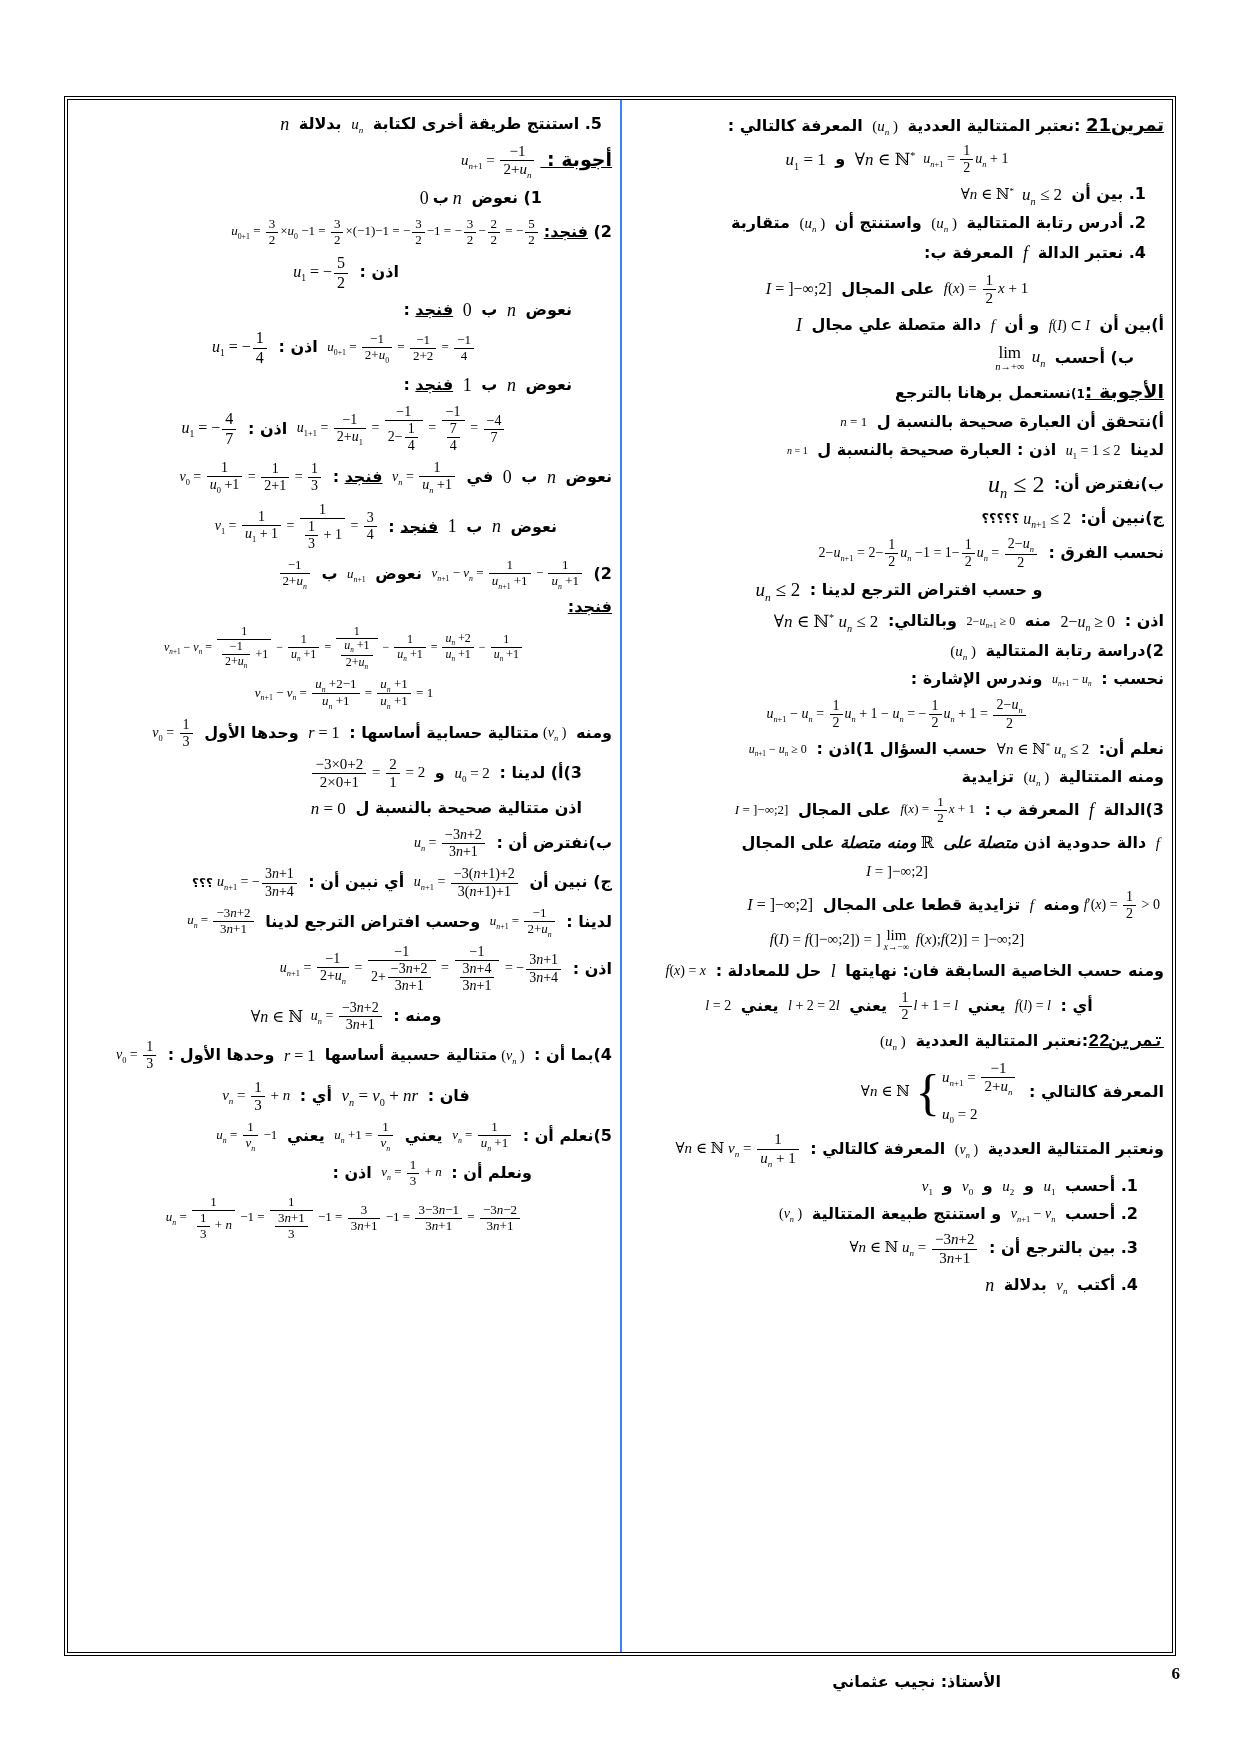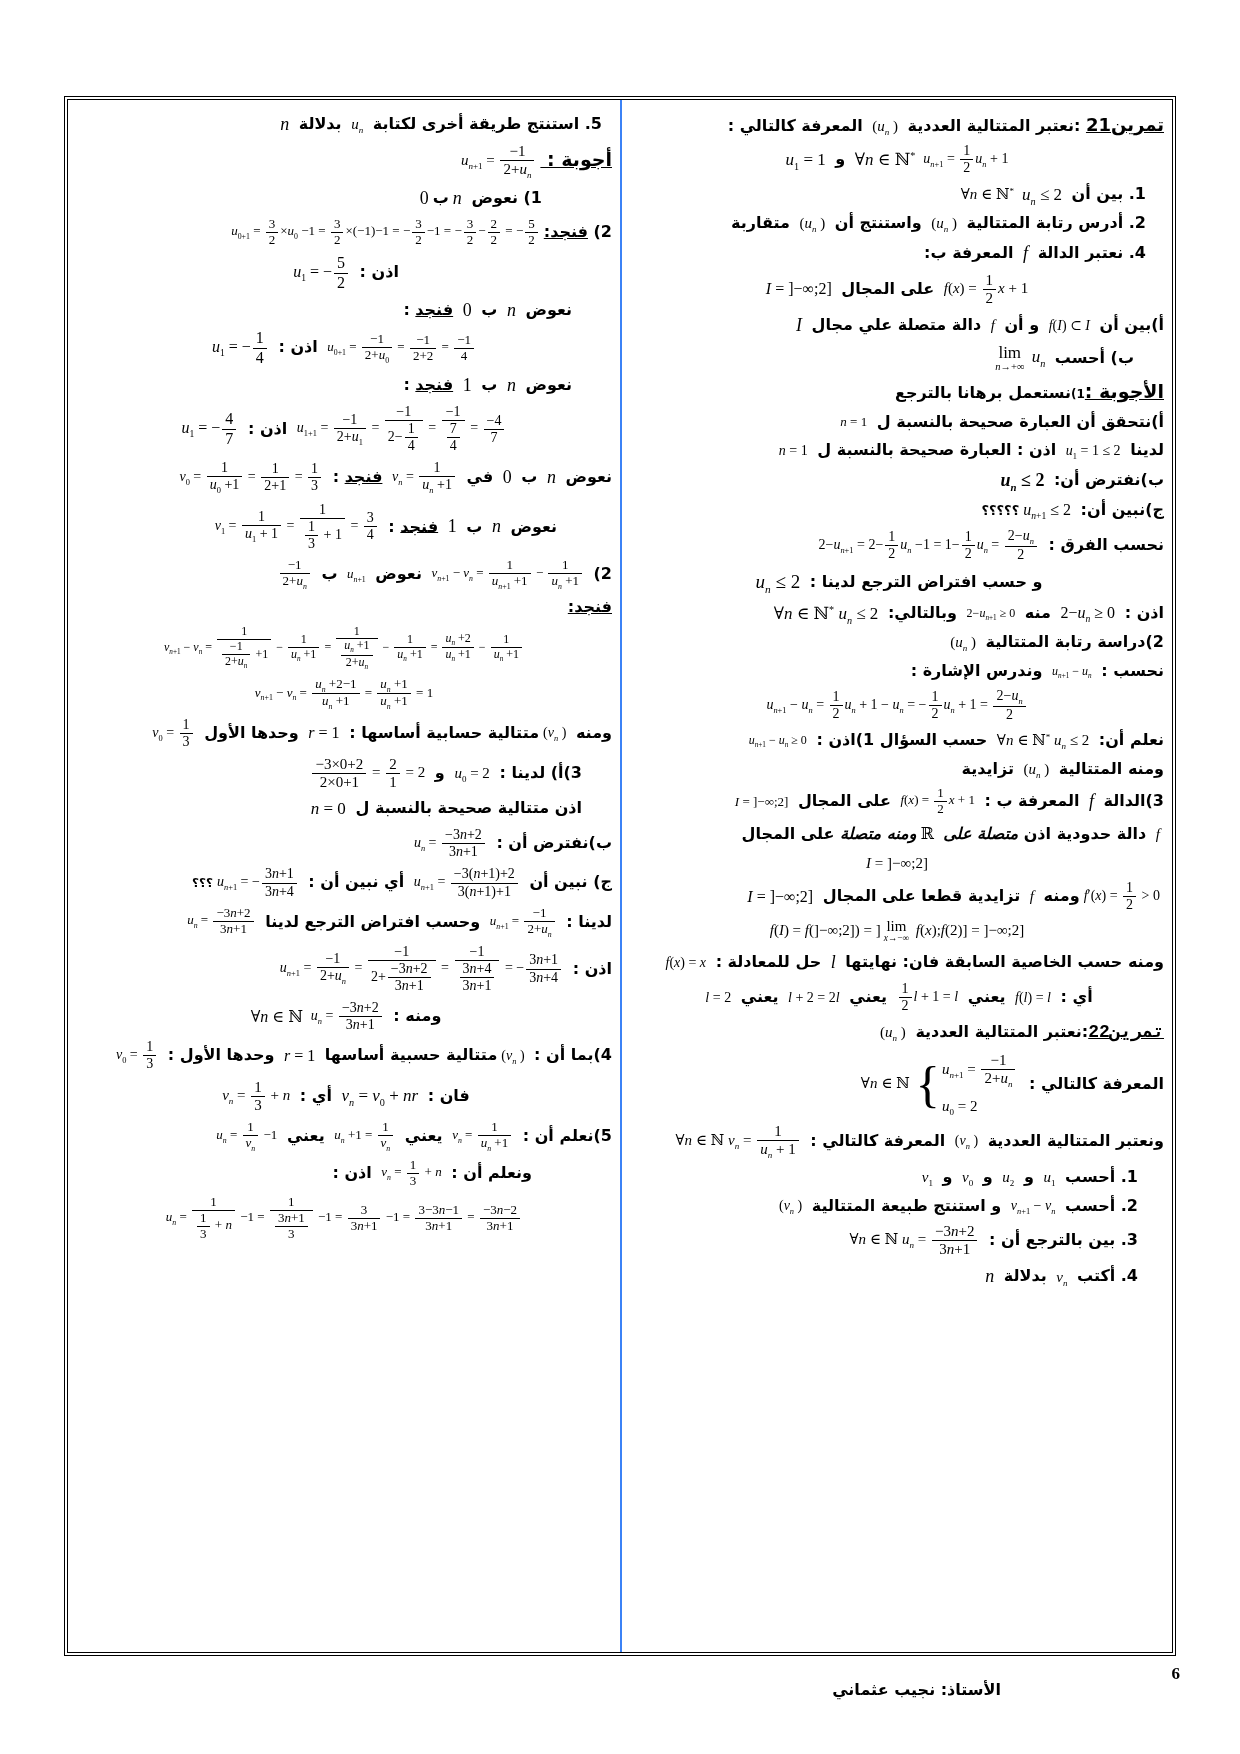--- a/index.html
+++ b/index.html
@@ -25,42 +25,42 @@
   .de{display:block;padding:0 3px;}
   .math sub{font-size:0.6em;vertical-align:-0.45em;line-height:1;}
   .math sup{font-size:0.6em;vertical-align:0.55em;line-height:1;}
   .un{display:inline-block;text-align:center;vertical-align:middle;line-height:1;margin:0 3px;}
   .ua{display:block;line-height:1;}
   .ub{display:block;font-size:0.62em;line-height:1.05;}
   .cs{display:inline-flex;align-items:center;vertical-align:middle;margin:0 2px;}
   .cb{font-size:3.4em;font-weight:200;line-height:0.95;margin-right:2px;}
   .cr{display:inline-flex;flex-direction:column;row-gap:7px;text-align:left;}
   .footer{position:absolute;left:64px;top:1664px;width:1112px;height:32px;direction:rtl;}
-  .teacher{position:absolute;right:175px;top:16px;font-weight:bold;font-size:16px;}
+  .teacher{position:absolute;right:175px;top:8px;font-weight:bold;font-size:16px;}
   .pagenum{position:absolute;right:-4px;top:0;font-weight:bold;font-size:17px;
            font-family:"Liberation Serif",serif;direction:ltr;}
 </style>
 </head>
 <body>
 
 <div class="page">
   <div class="frame">
     <div class="col col-right" id="col-right">
         <div class="line ar"><span class="txt bold uline" style="font-size: 18px;">تمرين21</span><span class="txt"> :نعتبر المتتالية العددية </span><span class="math" style="font-size: 15px;"><span>(</span><i>u</i><sub><i>n</i></sub><span> )</span></span><span class="txt"> المعرفة كالتالي :</span></div>
         <div class="line ac"><span class="math" style="font-size: 14px;"><i>u</i><sub><i>n</i><span>+1</span></sub><span> = </span><span class="fr"><span class="nu"><span>1</span></span><span class="de"><span>2</span></span></span><i>u</i><sub><i>n</i></sub><span> + 1</span></span><span class="math" style="font-size: 17px;"><span>∀</span><i>n</i><span> ∈ ℕ</span><sup><span>*</span></sup></span><span class="txt">  و  </span><span class="math" style="font-size: 17px;"><i>u</i><sub><span>1</span></sub><span> = 1</span></span></div>
         <div class="line ar" style="padding-left: 0px; padding-right: 18px;"><span class="txt">1. بين أن </span><span class="math" style="font-size: 17px;"><i>u</i><sub><i>n</i></sub><span> ≤ 2</span></span><span class="math" style="font-size: 15px;"><span>∀</span><i>n</i><span> ∈ ℕ</span><sup><span>*</span></sup></span></div>
         <div class="line ar" style="padding-left: 0px; padding-right: 18px;"><span class="txt">2. أدرس رتابة المتتالية </span><span class="math" style="font-size: 15px;"><span>(</span><i>u</i><sub><i>n</i></sub><span> )</span></span><span class="txt"> واستنتج أن </span><span class="math" style="font-size: 15px;"><span>(</span><i>u</i><sub><i>n</i></sub><span> )</span></span><span class="txt"> متقاربة</span></div>
         <div class="line ar" style="padding-left: 0px; padding-right: 18px;"><span class="txt">4. نعتبر الدالة </span><span class="math"><i>f</i></span><span class="txt"> المعرفة ب:</span></div>
         <div class="line ac"><span class="math" style="font-size: 15px;"><i>f</i><span>(</span><i>x</i><span>) = </span><span class="fr"><span class="nu"><span>1</span></span><span class="de"><span>2</span></span></span><i>x</i><span> + 1</span></span><span class="txt"> على المجال </span><span class="math" style="font-size: 16px;"><i>I</i><span> = ]−∞;2]</span></span></div>
         <div class="line ar"><span class="txt">أ)بين أن </span><span class="math" style="font-size: 14px;"><i>f</i><span>(</span><i>I</i><span>) ⊂ </span><i>I</i></span><span class="txt"> و أن </span><span class="math" style="font-size: 15px;"><i>f</i></span><span class="txt"> دالة متصلة علي مجال </span><span class="math"><i>I</i></span></div>
         <div class="line ar" style="padding-left: 0px; padding-right: 30px;"><span class="txt">ب) أحسب </span><span class="math" style="font-size: 17px;"><span class="un"><span class="ua">lim</span><span class="ub"><i>n</i><span>→+∞</span></span></span><span> </span><i>u</i><sub><i>n</i></sub></span></div>
         <div class="line ar"><span class="txt bold uline" style="font-size: 19px;">الأجوبة :</span><span class="txt" style="font-size: 12px;">1)</span><span class="txt">نستعمل برهانا بالترجع</span></div>
         <div class="line ar"><span class="txt">أ)نتحقق أن العبارة صحيحة بالنسبة ل </span><span class="math" style="font-size: 13px;"><i>n</i><span> = 1</span></span></div>
-        <div class="line ar"><span class="txt">لدينا </span><span class="math" style="font-size: 14px;"><i>u</i><sub><span>1</span></sub><span> = 1 ≤ 2</span></span><span class="txt"> اذن : العبارة صحيحة بالنسبة ل </span><span class="math" style="font-size: 14px;"><i>n</i><span> = 1</span></span></div>
-        <div class="line ar"><span class="txt">ب)نفترض أن: </span><span class="math" style="font-size: 18px; font-weight: bold;"><i>u</i><sub><i>n</i></sub><span> ≤ 2</span></span></div>
+        <div class="line ar"><span class="txt">لدينا </span><span class="math" style="font-size: 14px;"><i>u</i><sub><span>1</span></sub><span> = 1 ≤ 2</span></span><span class="txt"> اذن : العبارة صحيحة بالنسبة ل </span><span class="math" style="font-size: 10px;"><i>n</i><span> = 1</span></span></div>
+        <div class="line ar"><span class="txt">ب)نفترض أن: </span><span class="math" style="font-size: 24px;"><i>u</i><sub><i>n</i></sub><span> ≤ 2</span></span></div>
         <div class="line ar"><span class="txt">ج)نبين أن: </span><span class="math" style="font-size: 16px;"><i>u</i><sub><i>n</i><span>+1</span></sub><span> ≤ 2</span></span><span class="txt" style="font-size: 13px;">؟؟؟؟؟</span></div>
         <div class="line ar"><span class="txt">نحسب الفرق : </span><span class="math" style="font-size: 14px;"><span>2−</span><i>u</i><sub><i>n</i><span>+1</span></sub><span> = 2−</span><span class="fr"><span class="nu"><span>1</span></span><span class="de"><span>2</span></span></span><i>u</i><sub><i>n</i></sub><span> −1 = 1−</span><span class="fr"><span class="nu"><span>1</span></span><span class="de"><span>2</span></span></span><i>u</i><sub><i>n</i></sub><span> = </span><span class="fr"><span class="nu"><span>2−</span><i>u</i><sub><i>n</i></sub></span><span class="de"><span>2</span></span></span></span></div>
         <div class="line ac"><span class="txt">و حسب افتراض الترجع لدينا : </span><span class="math" style="font-size: 19px;"><i>u</i><sub><i>n</i></sub><span> ≤ 2</span></span></div>
         <div class="line ar"><span class="txt">اذن : </span><span class="math" style="font-size: 16px;"><span>2−</span><i>u</i><sub><i>n</i></sub><span> ≥ 0</span></span><span class="txt"> منه </span><span class="math" style="font-size: 12px;"><span>2−</span><i>u</i><sub><i>n</i><span>+1</span></sub><span> ≥ 0</span></span><span class="txt"> وبالتالي: </span><span class="math" style="font-size: 17px;"><span>∀</span><i>n</i><span> ∈ ℕ</span><sup><span>*</span></sup><span> </span><i>u</i><sub><i>n</i></sub><span> ≤ 2</span></span></div>
         <div class="line ar"><span class="txt">2)دراسة رتابة المتتالية </span><span class="math" style="font-size: 15px;"><span>(</span><i>u</i><sub><i>n</i></sub><span> )</span></span></div>
         <div class="line ar"><span class="txt">نحسب : </span><span class="math" style="font-size: 12px;"><i>u</i><sub><i>n</i><span>+1</span></sub><span> − </span><i>u</i><sub><i>n</i></sub></span><span class="txt"> وندرس الإشارة :</span></div>
         <div class="line ac"><span class="math" style="font-size: 14px;"><i>u</i><sub><i>n</i><span>+1</span></sub><span> − </span><i>u</i><sub><i>n</i></sub><span> = </span><span class="fr"><span class="nu"><span>1</span></span><span class="de"><span>2</span></span></span><i>u</i><sub><i>n</i></sub><span> + 1 − </span><i>u</i><sub><i>n</i></sub><span> = −</span><span class="fr"><span class="nu"><span>1</span></span><span class="de"><span>2</span></span></span><i>u</i><sub><i>n</i></sub><span> + 1 = </span><span class="fr"><span class="nu"><span>2−</span><i>u</i><sub><i>n</i></sub></span><span class="de"><span>2</span></span></span></span></div>
         <div class="line ar"><span class="txt">نعلم أن: </span><span class="math" style="font-size: 15px;"><span>∀</span><i>n</i><span> ∈ ℕ</span><sup><span>*</span></sup><span> </span><i>u</i><sub><i>n</i></sub><span> ≤ 2</span></span><span class="txt"> حسب السؤال 1)اذن : </span><span class="math" style="font-size: 12px;"><i>u</i><sub><i>n</i><span>+1</span></sub><span> − </span><i>u</i><sub><i>n</i></sub><span> ≥ 0</span></span></div>
         <div class="line ar"><span class="txt">ومنه المتتالية </span><span class="math" style="font-size: 15px;"><span>(</span><i>u</i><sub><i>n</i></sub><span> )</span></span><span class="txt"> تزايدية</span></div>
         <div class="line ar"><span class="txt">3)الدالة </span><span class="math"><i>f</i></span><span class="txt"> المعرفة ب : </span><span class="math" style="font-size: 13px;"><i>f</i><span>(</span><i>x</i><span>) = </span><span class="fr"><span class="nu"><span>1</span></span><span class="de"><span>2</span></span></span><i>x</i><span> + 1</span></span><span class="txt"> على المجال </span><span class="math" style="font-size: 13px;"><i>I</i><span> = ]−∞;2]</span></span></div>

